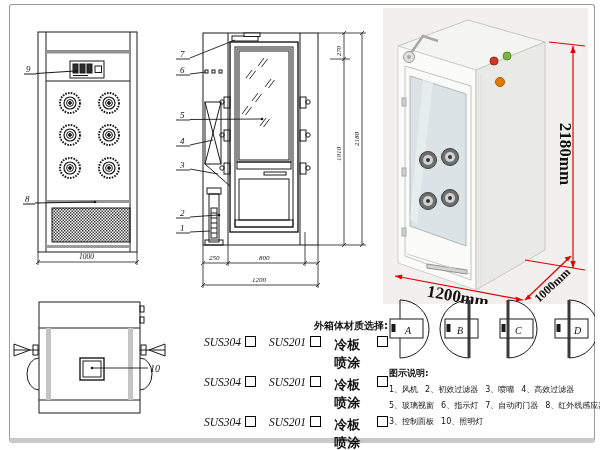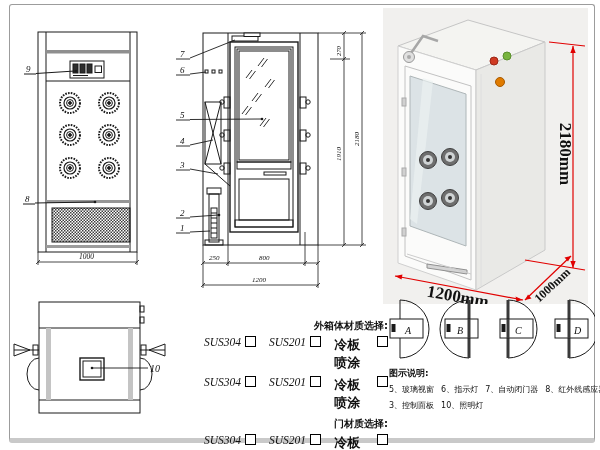--- a/index.html
+++ b/index.html
@@ -390,21 +390,20 @@
       <span class="chk"></span>
   </div>
   <div class="mat-row">
     <span class="sus">SUS304</span>
       <span class="chk"></span>
     <span class="sus">SUS201</span>
       <span class="chk"></span>
     <span class="cn-opt">冷板喷涂</span>
       <span class="chk"></span>
   </div>
-  <div class="mat-label">门材质选择:</div>
   <div class="mat-row">
     <span class="sus">SUS304</span>
       <span class="chk"></span>
     <span class="sus">SUS201</span>
       <span class="chk"></span>
     <span class="cn-opt">冷板喷涂</span>
       <span class="chk"></span>
   </div>
 </div>
 
@@ -438,18 +437,21 @@
     <rect x="6" y="22" width="33" height="19" fill="#fff" stroke="#1a1a1a"></rect>
     <rect x="7.5" y="27" width="4" height="8" fill="#1a1a1a"></rect>
     <line x1="20" y1="22" x2="20" y2="41" stroke="#3a3a3a" stroke-width="3"></line>
     <text class="callout" x="25" y="36.5" font-size="10">D</text>
   </svg>
 </div>
 
 <div class="legend">
   <div class="legend-title">图示说明:</div>
   <div class="legend-row">
+    <span>1、风机</span><span>2、初效过滤器</span><span>3、喷嘴</span><span>4、高效过滤器</span>
+  </div>
+  <div class="legend-row">
     <span>5、玻璃视窗</span><span>6、指示灯</span><span>7、自动闭门器</span><span>8、红外线感应器</span>
   </div>
   <div class="legend-row">
     <span>3、控制面板</span><span>10、照明灯</span>
   </div>
 </div>
 
 </body></html>

